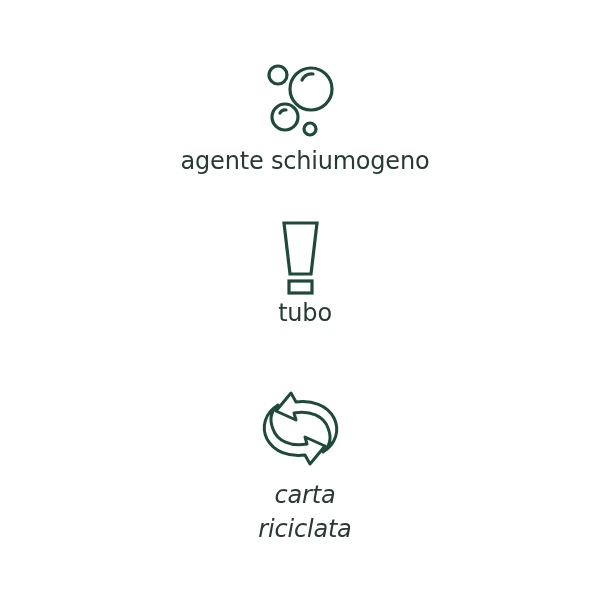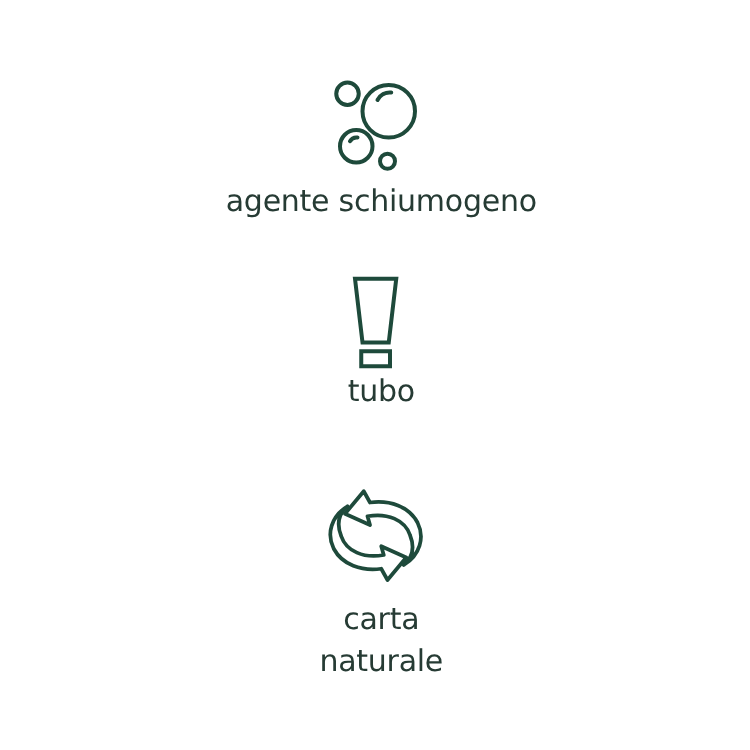--- a/index.html
+++ b/index.html
@@ -65,18 +65,18 @@
              C332 438 330 446 323 452
              C336 444 340 430 334 418
              C327 405 312 400 296 402 Z"></path>
 
     <path d="M310 464 L325 446 L305 437 L307 444
              C291 447 277 441 273 429
              C269 419 271 411 278 405
              C265 413 261 427 267 439
              C274 452 289 457 305 455 Z"></path>
   </svg>
-  <div class="label" style="top:478px;">
+  <div class="label" style="top:478px;font-style:italic;">
     <span>carta</span>
-    <span>naturale</span>
+    <span>riciclata</span>
   </div>
 
 </div>
 
 </body></html>

